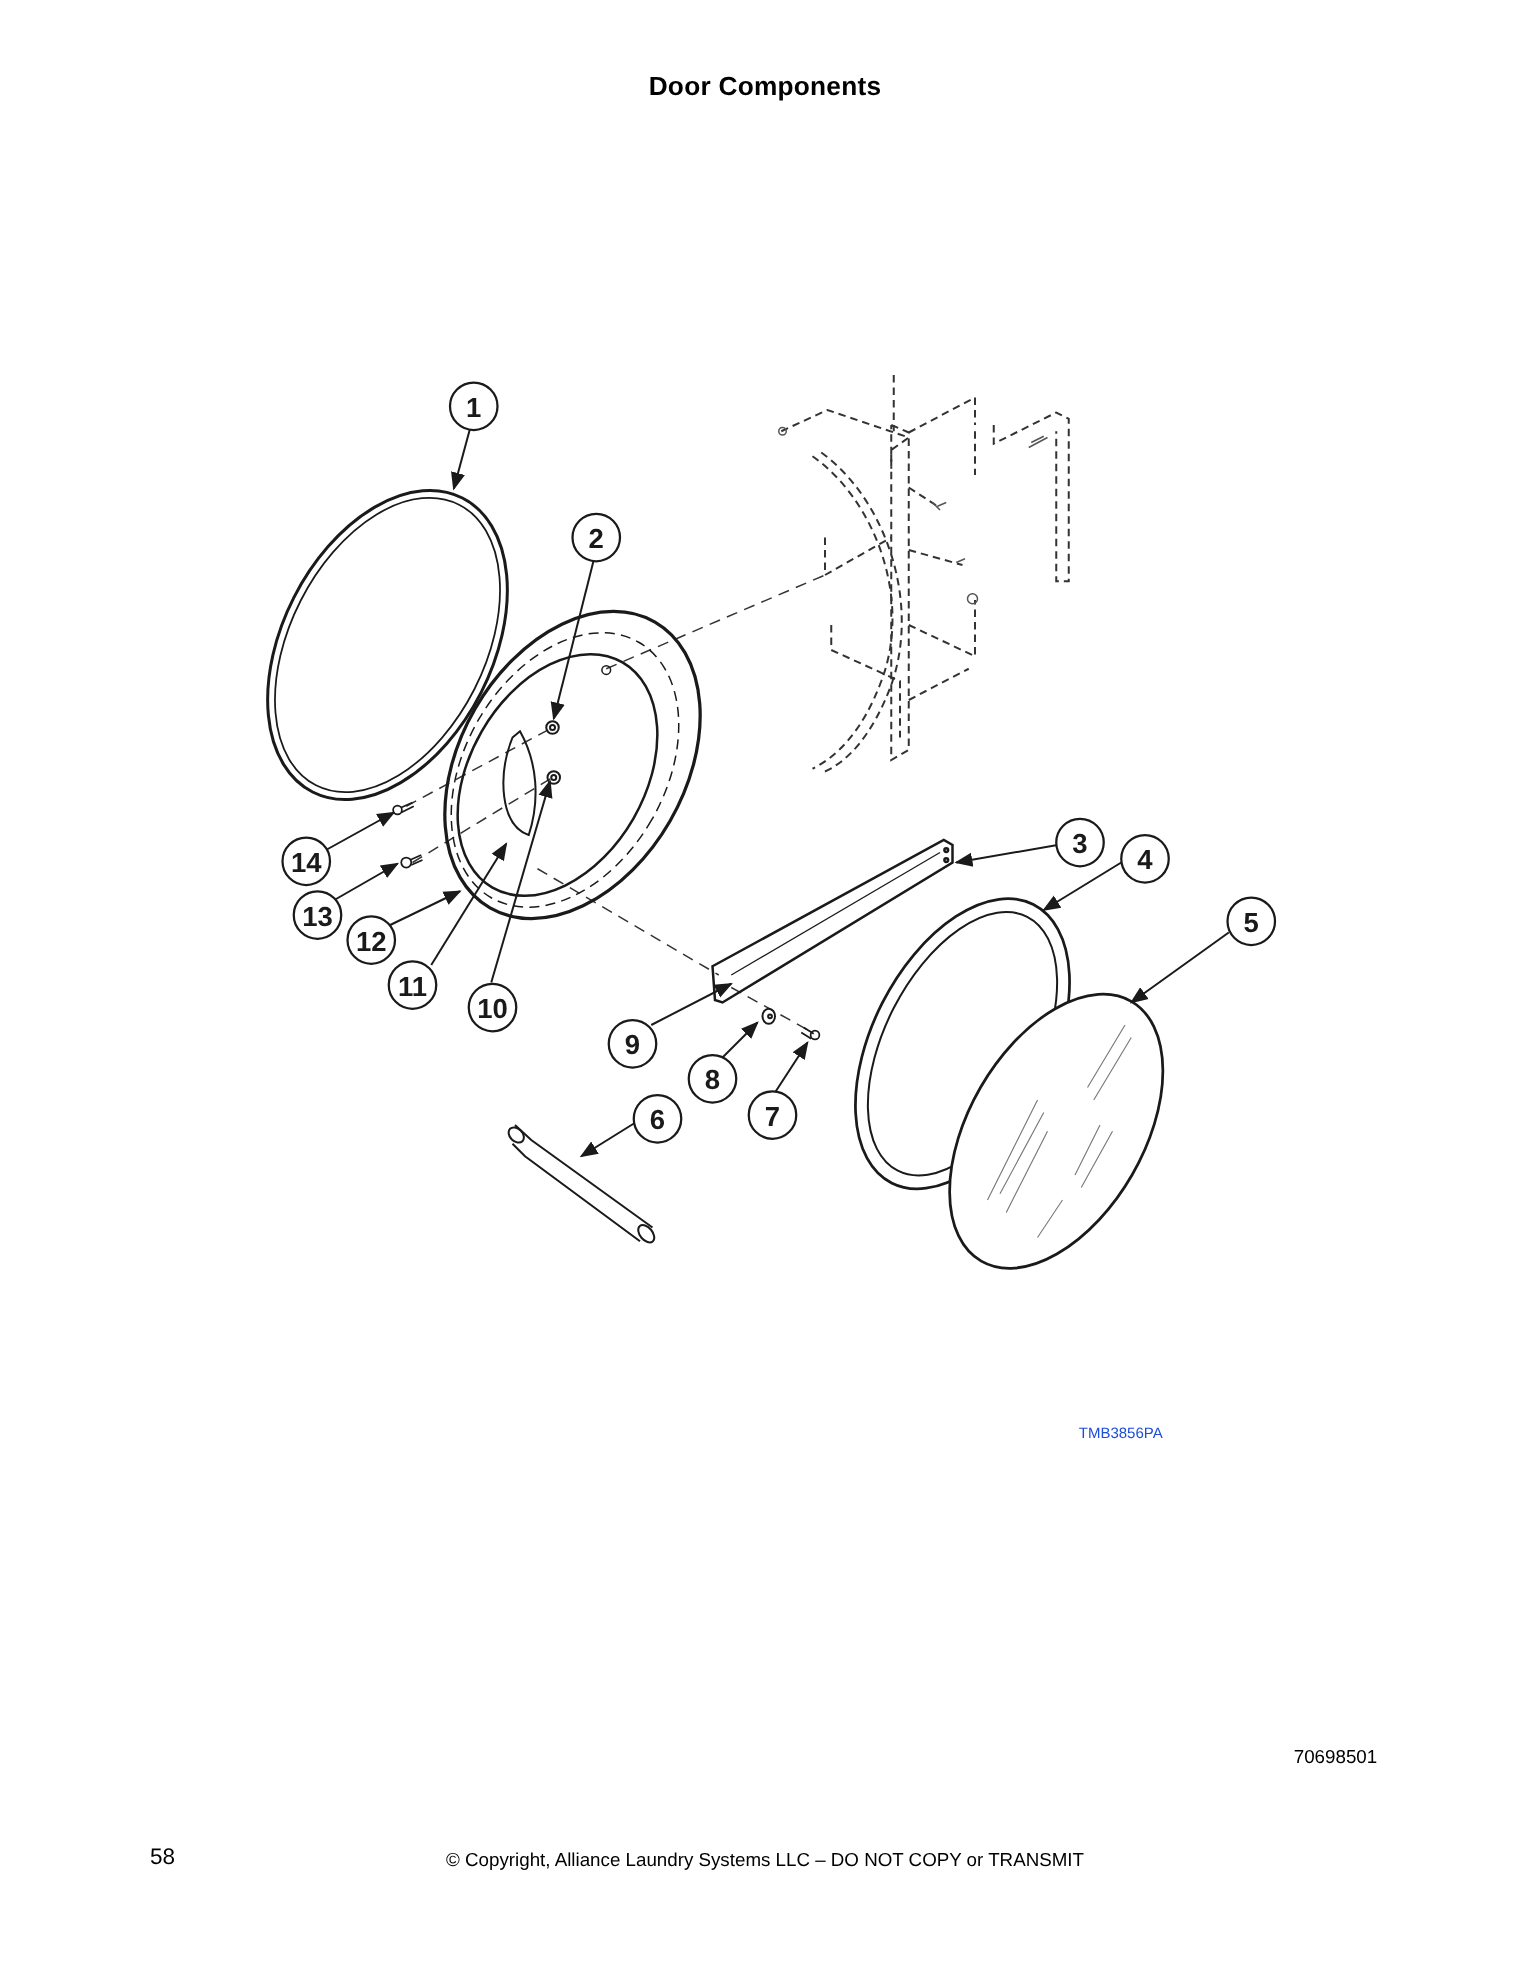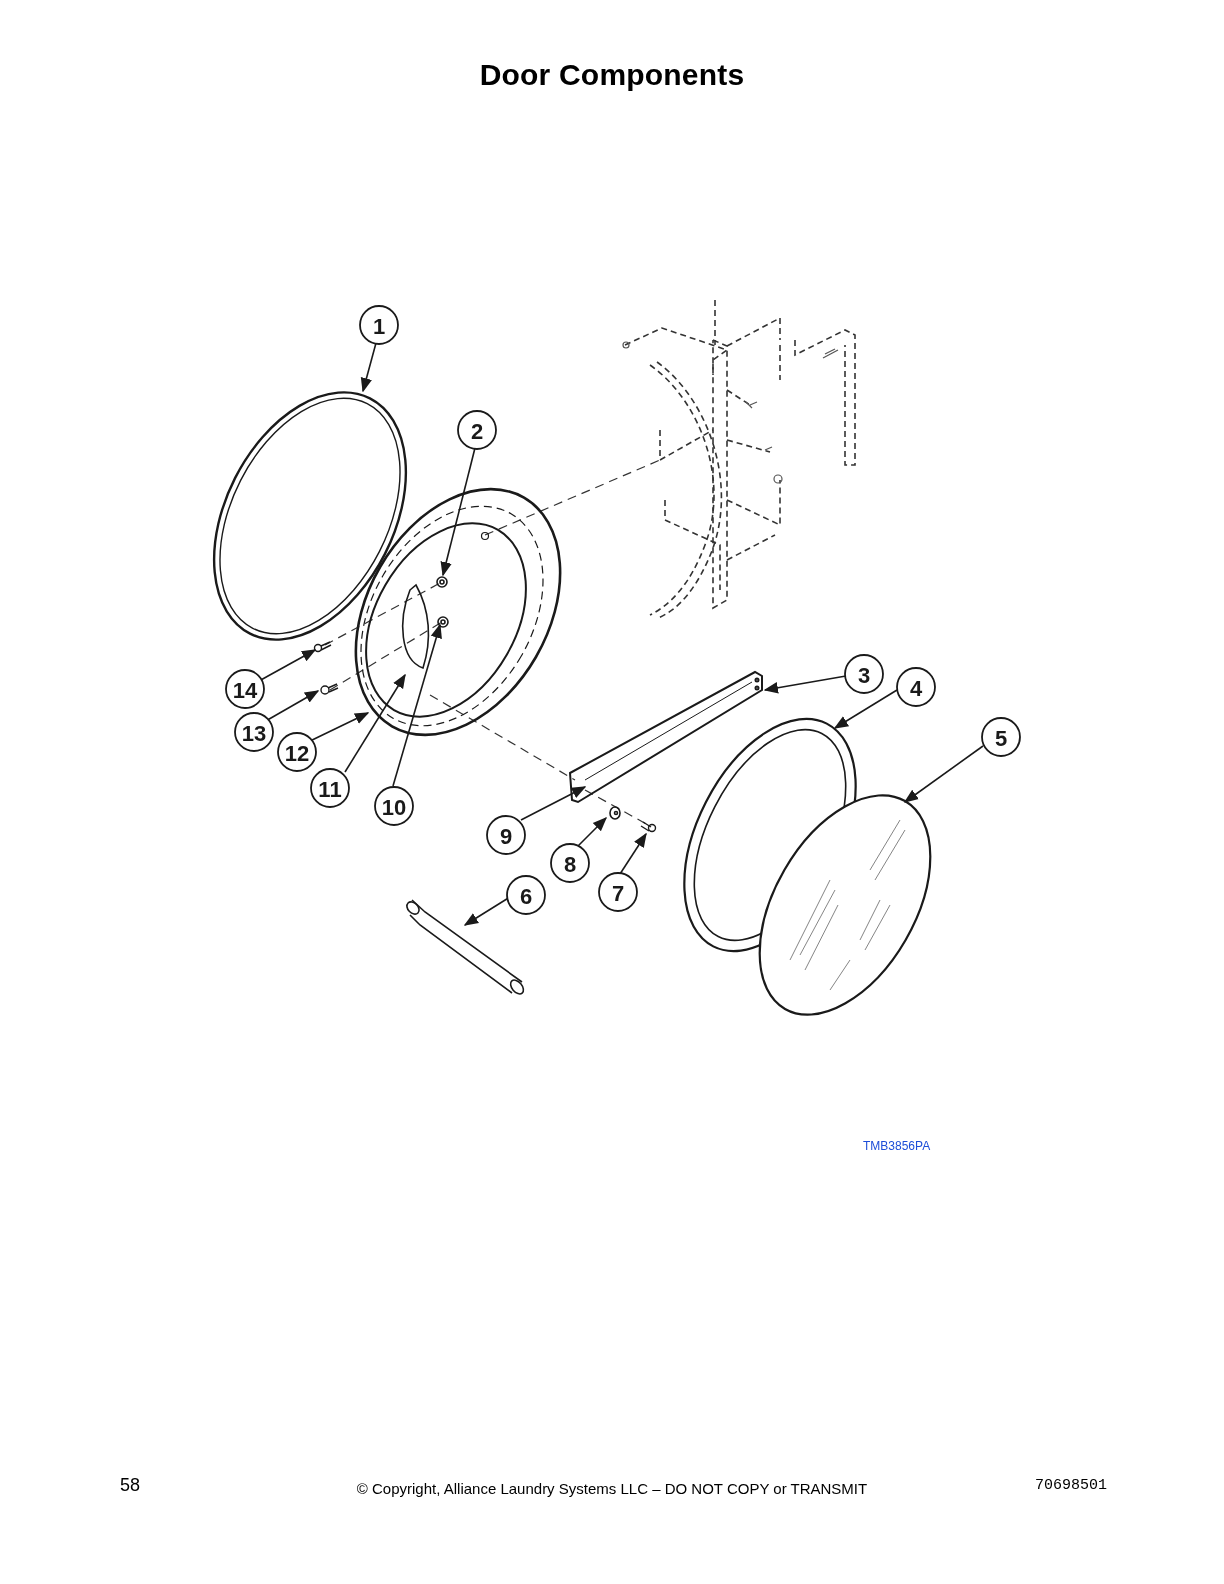--- a/index.html
+++ b/index.html
@@ -1,26 +1,26 @@
 <!DOCTYPE html>
 <html><head>
   <meta charset="utf-8">
   <style>
     html, body { margin: 0; padding: 0; background: #ffffff; }
     body { width: 1224px; height: 1584px; position: relative; overflow: hidden;
            font-family: "Liberation Sans", sans-serif; color: #000; }
     .page-title { position: absolute; left: 0; right: 0; top: 58px; text-align: center;
-                  font-size: 30px; font-weight: bold; letter-spacing: 0.2px; }
+                  font-size: 21px; font-weight: bold; letter-spacing: 0.2px; }
     .diagram { position: absolute; left: 0; top: 0; width: 1224px; height: 1584px; }
     .diagram text.callout { font-family: "Liberation Sans", sans-serif; font-weight: bold;
                             font-size: 22px; text-anchor: middle; dominant-baseline: central; fill: #1a1a1a; }
     .fig-id { position: absolute; left: 863px; top: 1139px; font-size: 12px; color: #1d4ed8; }
     .footer-page { position: absolute; left: 120px; top: 1475px; font-size: 18px; }
     .footer-copy { position: absolute; left: 0; right: 0; top: 1480px; text-align: center; font-size: 15px; }
-    .footer-docnum { position: absolute; left: 1035px; top: 1477px; font-size: 15px; font-family: Liberation Mono, monospace; }
+    .footer-docnum { position: absolute; left: 1035px; top: 1397px; font-size: 15px; }
   </style>
 </head>
 <body>
 
 <div class="page-title">Door Components</div>
 
 <svg class="diagram" viewBox="0 0 1224 1584" xmlns="http://www.w3.org/2000/svg">
   <defs>
     <marker id="arr" viewBox="0 0 10 10" refX="9" refY="5" markerWidth="9" markerHeight="9" orient="auto-start-reverse">
       <path d="M0,1 L10,5 L0,9 z" fill="#1a1a1a"></path>

